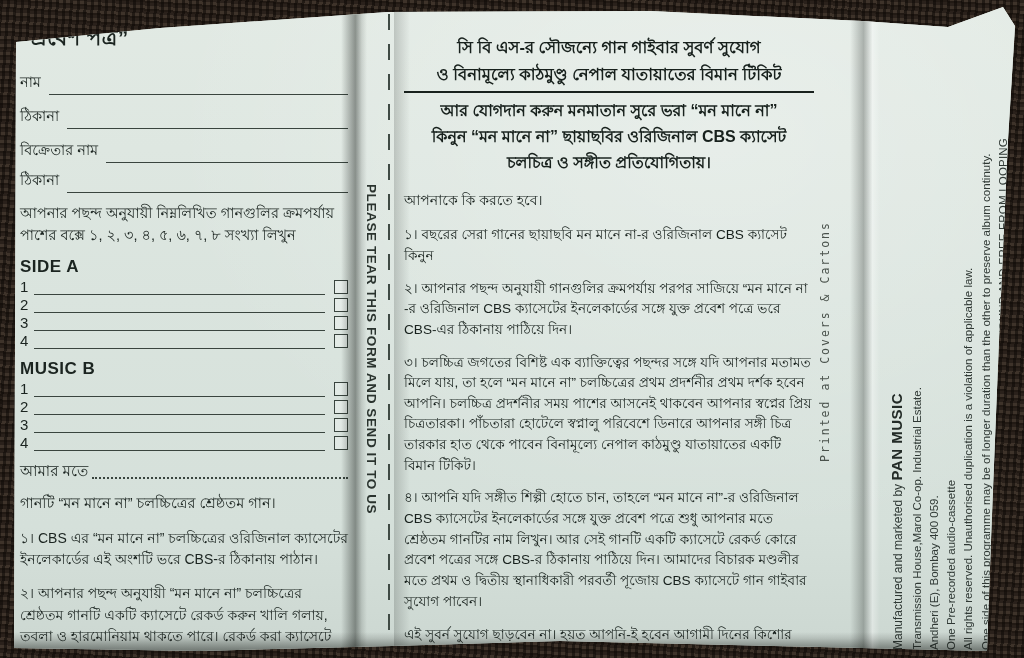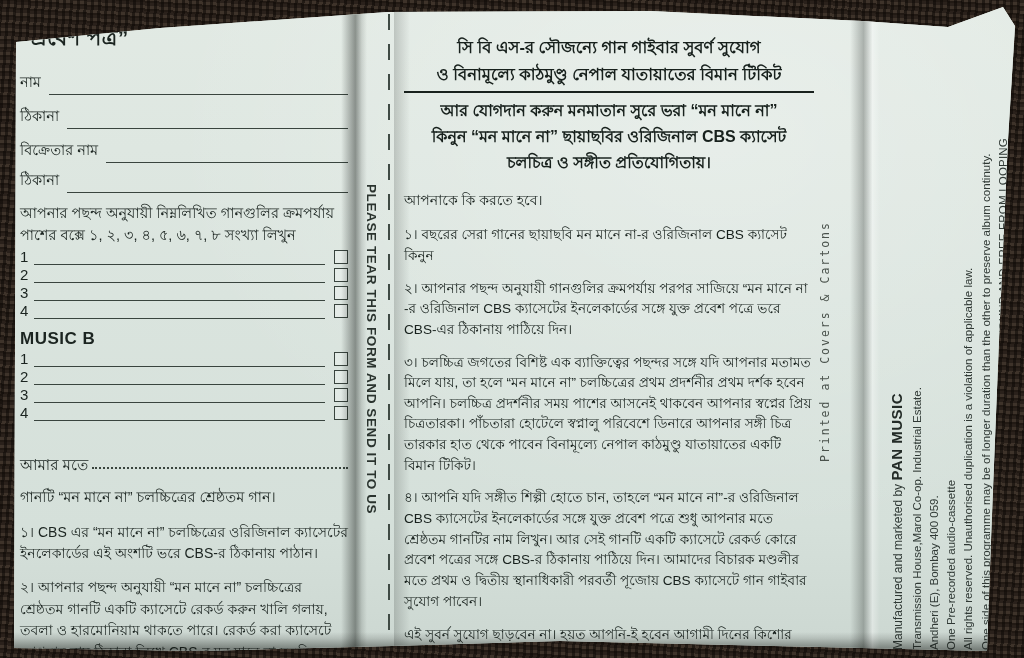--- a/index.html
+++ b/index.html
@@ -33,21 +33,21 @@
   .field-row{display:flex;align-items:flex-end;margin-bottom:10px;}
   .field-row.tight{margin-bottom:6px;}
   .field-label{font-size:14.5px;white-space:nowrap;padding-right:8px;}
   .field-line{flex:1;border-bottom:1.5px solid #39443e;height:16px;}
   .instruction{margin-top:10px;font-size:14.5px;line-height:1.5;}
   .side-heading{margin-top:10px;font-size:17px;font-weight:bold;letter-spacing:.5px;}
   .track-row{display:flex;align-items:flex-end;height:18px;}
   .track-num{font-size:15px;width:14px;}
   .track-line{flex:1;border-bottom:1.5px solid #39443e;height:14px;}
   .track-box{width:12px;height:12px;border:1.5px solid #39443e;margin-left:9px;margin-bottom:1px;background:rgba(255,255,255,.25);}
-  .opinion-row{display:flex;align-items:flex-start;margin-top:32px;}
+  .opinion-row{display:flex;align-items:center;margin-top:8px;}
   .opinion-label{font-size:15px;white-space:nowrap;padding-right:4px;}
   .opinion-dots{flex:1;border-bottom:2px dotted #39443e;height:14px;}
   .opinion-line{margin-top:8px;font-size:14.5px;}
   .form-para{margin-top:12px;font-size:14px;line-height:1.55;}
 
   
   .tear-text{
     position:absolute;left:379px;top:184px;width:330px;
     transform-origin:0 0;transform:rotate(90deg);
     font-size:13.5px;font-weight:600;letter-spacing:.6px;color:#2a332e;white-space:nowrap;
@@ -108,20 +108,21 @@
         <span class="field-line"></span>
       </div>
       <div class="field-row">
         <span class="field-label">ঠিকানা</span>
         <span class="field-line"></span>
       </div>
     </div>
 
     <div class="instruction">আপনার পছন্দ অনুযায়ী নিম্নলিখিত গানগুলির ক্রমপর্যায় পাশের বক্সে ১, ২, ৩, ৪, ৫, ৬, ৭, ৮ সংখ্যা লিখুন</div>
 
+    <div class="side-heading">SIDE A</div>
     <div class="track-row">
       <span class="track-num">1</span>
       <span class="track-line"></span>
       <span class="track-box"></span>
     </div>
     <div class="track-row">
       <span class="track-num">2</span>
       <span class="track-line"></span>
       <span class="track-box"></span>
     </div>

